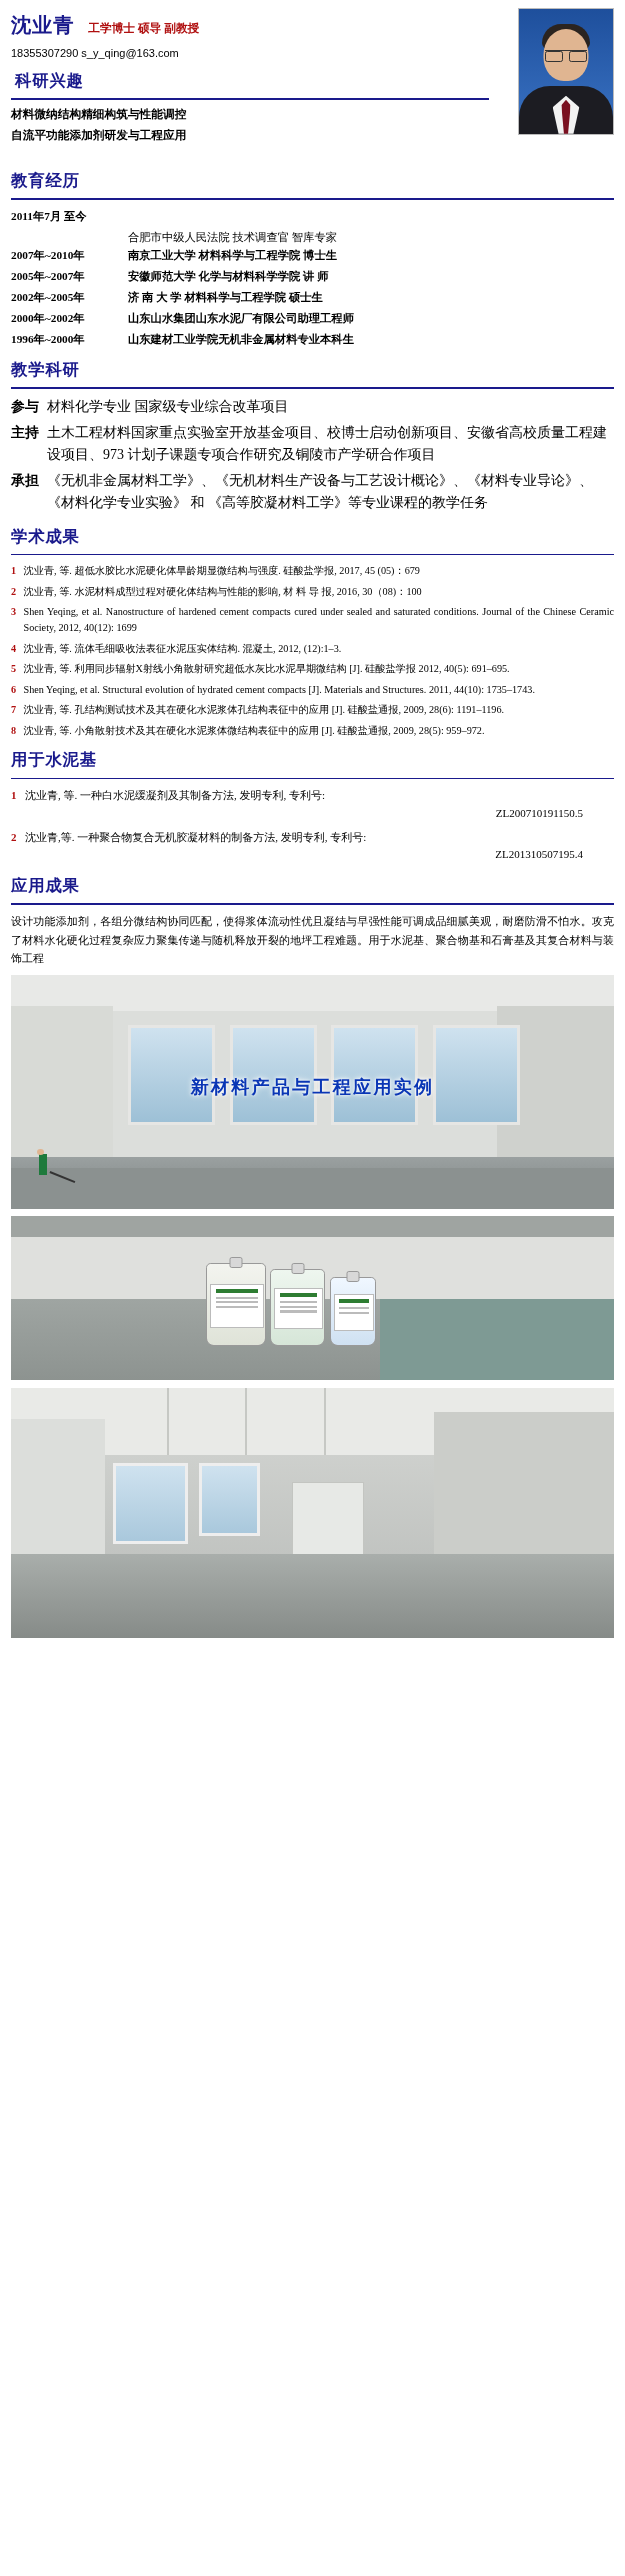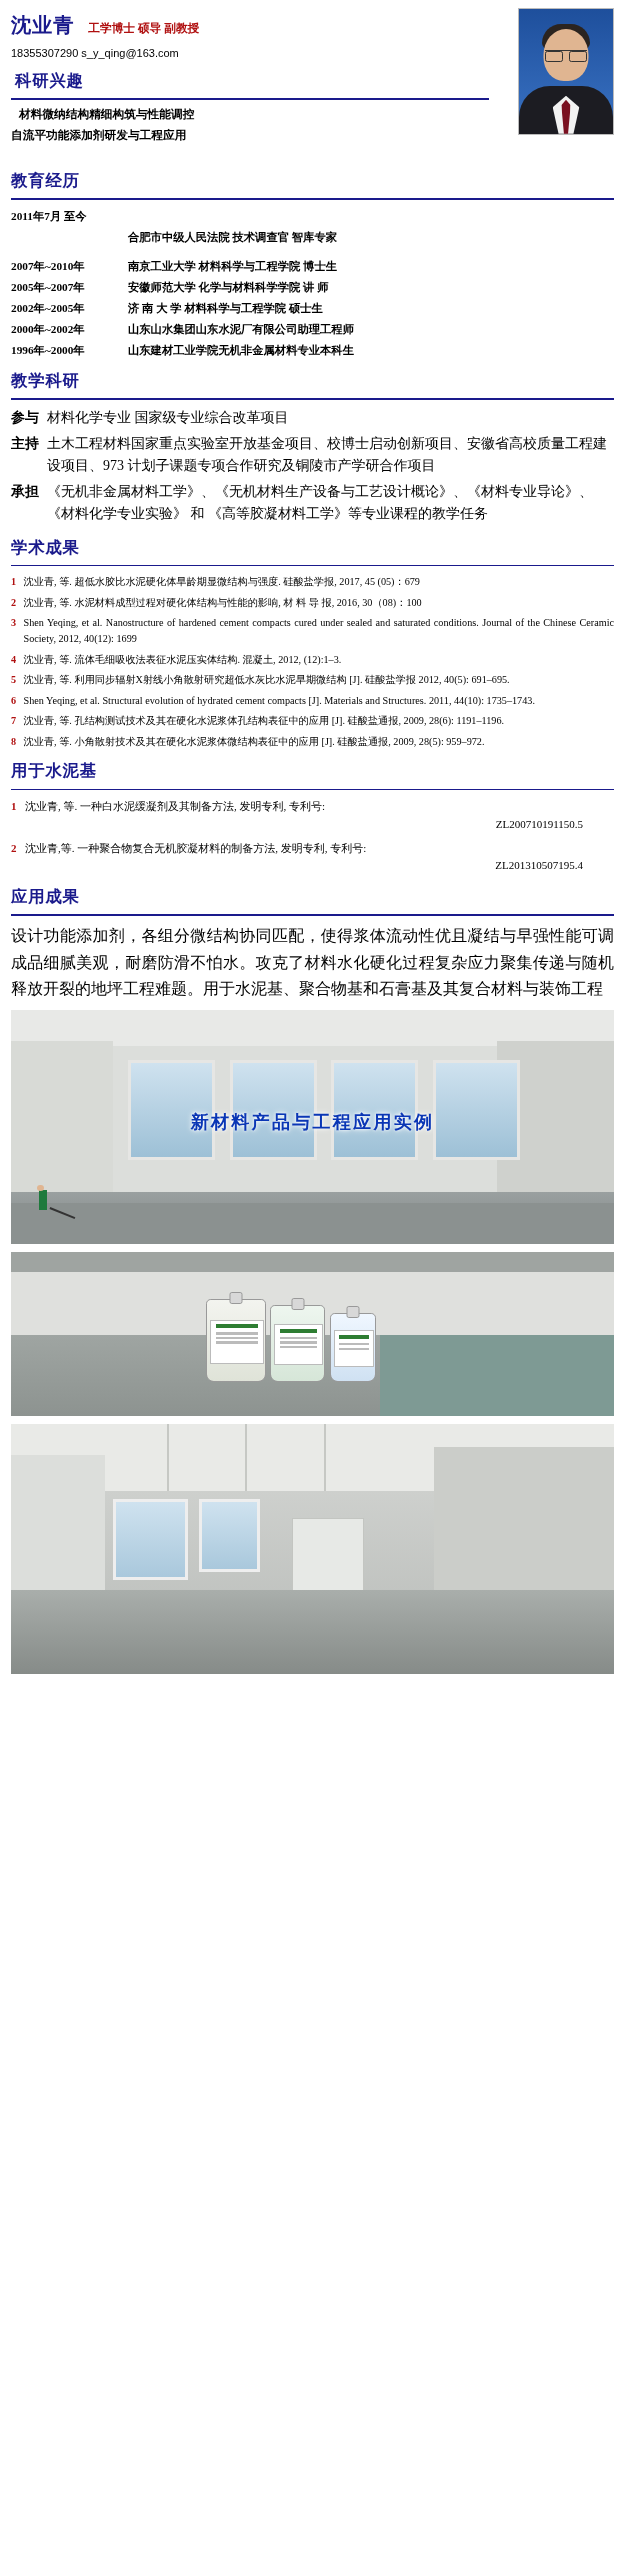--- a/index.html
+++ b/index.html
@@ -63,21 +63,21 @@
   }
   .rule{height:1.6px;background:#1a1a8c;margin:1.6px 11px 7.8px 11px;}
 
   .interest-line{font-size:11.7px;margin:0 11px 5.5px 11px;font-weight:bold;}
 
   
   .edu{margin:0 11px;font-size:11.3px;}
   .edu .row{display:flex;margin-bottom:3.9px;line-height:1.5;}
   .edu .yr{width:117px;flex:0 0 117px;font-weight:bold;}
   .edu .txt{flex:1;font-weight:bold;}
-  .edu .sub{margin-left:117px;font-weight:bold;line-height:1.5;margin-bottom:13px;}
+  .edu .sub{margin-left:117px;font-weight:normal;line-height:1.5;margin-bottom:2px;}
 
   
   .teach{margin:0 11px;font-size:14px;line-height:1.6;}
   .teach .row{display:flex;margin-bottom:3.1px;}
   .teach .lbl{width:36px;flex:0 0 36px;font-weight:bold;}
   .teach .val{flex:1;}
 
   
   .papers{margin:0 11px;font-size:10.2px;line-height:1.55;}
   .papers .item{display:flex;margin-bottom:4.7px;}
@@ -85,21 +85,21 @@
   .papers .body{flex:1;text-align:justify;}
 
   
   .patents{margin:0 11px;font-size:11px;line-height:1.6;}
   .patents .item{display:flex;margin-bottom:6.3px;}
   .patents .num{width:14px;flex:0 0 14px;color:#b01010;font-weight:bold;}
   .patents .body{flex:1;}
   .patents .no{display:block;text-align:right;padding-right:31px;}
 
   
-  .apptext{margin:0 11px;font-size:16px;line-height:1.65;text-align:justify;}
+  .apptext{margin:0 11px;font-size:11px;line-height:1.65;text-align:justify;}
 
   
   .shot{position:relative;width:603px;margin:7.8px 11px 0 11px;overflow:hidden;}
 
   
   .p1{height:234px;background:linear-gradient(#cfd3d2,#b9bdbb);}
   .p1 .ceil{position:absolute;left:0;top:0;width:100%;height:44px;background:#e8e9e7;border-bottom:0.8px solid #b8b9b6;}
   .p1 .wallL{position:absolute;left:0;top:31px;width:102px;height:164px;background:#d8dad6;}
   .p1 .wallR{position:absolute;right:0;top:31px;width:117px;height:164px;background:#cfd1cd;}
   .p1 .back{position:absolute;left:94px;top:36px;width:406px;height:148px;background:#dcdedb;}
@@ -157,21 +157,21 @@
       <div class="hair"></div>
       <div class="face"></div>
       <div class="glasses"></div>
       <div class="body"></div>
       <div class="shirt"></div>
       <div class="tie"></div>
     </div>
 
     <div class="sec-title" style="margin-left:4px">科研兴趣</div>
     <div class="rule" style="margin-left:0;margin-right:125px"></div>
-    <div class="interest-line" style="margin-left:8px">材料微纳结构精细构筑与性能调控</div>
+    <div class="interest-line" style="margin-left:0">材料微纳结构精细构筑与性能调控</div>
     <div class="interest-line" style="margin-left:0">自流平功能添加剂研发与工程应用</div>
   </div>
 
   <div class="sec-title">教育经历</div>
   <div class="rule"></div>
   <div class="edu">
     <div class="row">
       <div class="yr">2011年7月 至今</div>
     </div>
     <div class="sub">合肥市中级人民法院   技术调查官 智库专家</div>

